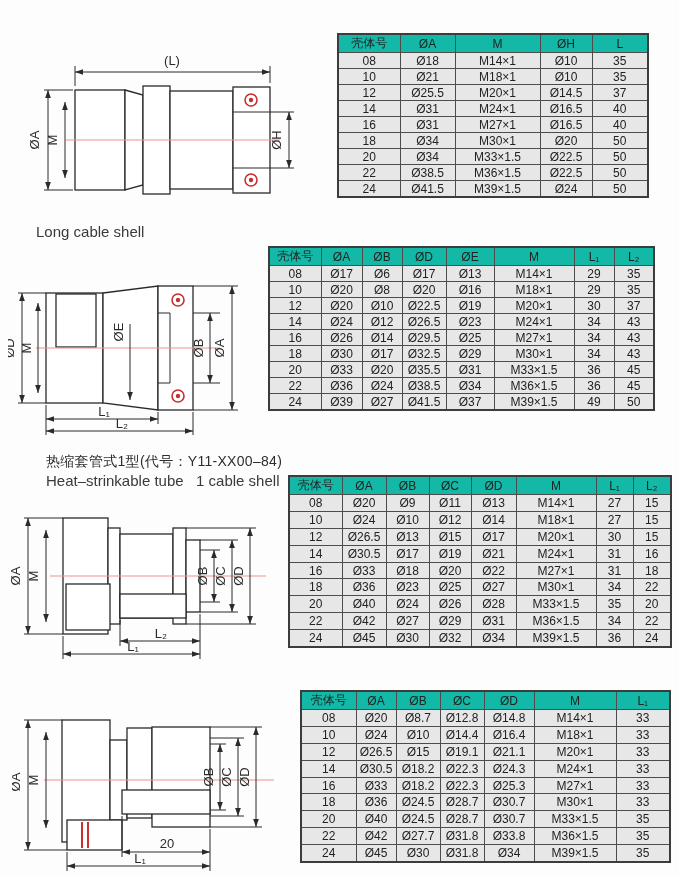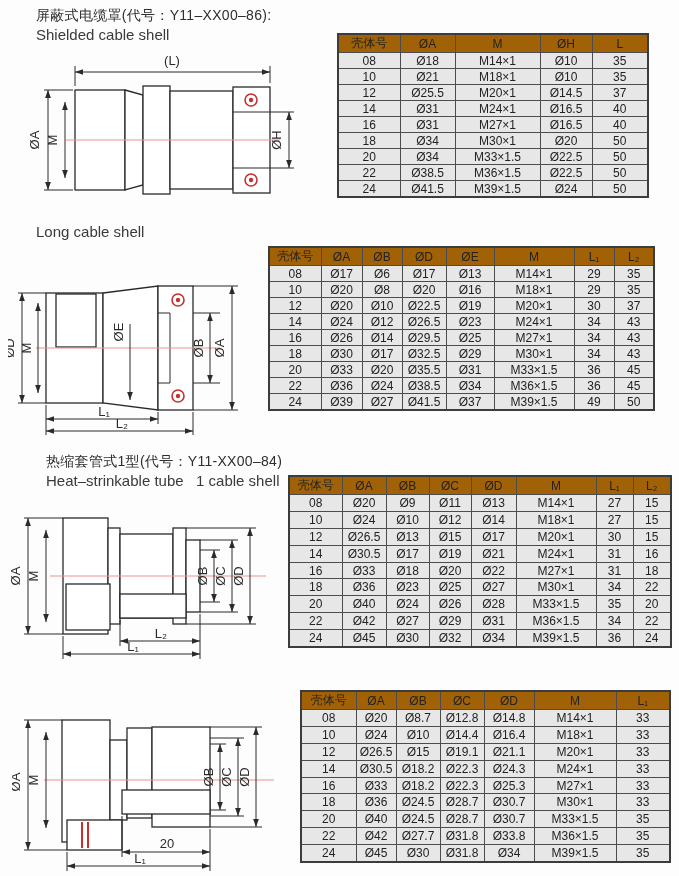--- a/index.html
+++ b/index.html
@@ -4,21 +4,21 @@
 <style>
   html,body{margin:0;padding:0;}
   body{background:#ffffff;font-family:"Liberation Sans","DejaVu Sans",sans-serif;}
   .page{position:relative;width:679px;height:876px;background:#fdfdfd;overflow:hidden;}
   .section-title{position:absolute;color:#2e2e2e;}
   .title-zh{font-size:14px;line-height:19px;letter-spacing:0.3px;}
   .title-en{font-size:15px;line-height:19px;white-space:pre;color:#3a3a3a;}
   table{border-collapse:collapse;position:absolute;table-layout:fixed;}
   th,td{border:1px solid #4c4c4c;text-align:center;padding:0;font-weight:normal;
         font-size:12px;color:#222;overflow:hidden;white-space:nowrap;}
-  th{background:#a16207;}
+  th{background:#14b8a6;}
   td{background:#e7e7e7;}
   table{border:2px solid #3c3c3c;}
   .t-r16 th,.t-r16 td{height:15px;}
   .t-r17 th,.t-r17 td{height:15.9px;}
   svg text{font-size:13px;fill:#2a2a2a;font-family:"Liberation Sans","DejaVu Sans",sans-serif;}
   .thin{stroke:#2a2a2a;stroke-width:1;fill:none;}
   .shape{stroke:#2a2a2a;stroke-width:1.3;fill:#ffffff;}
   .dim{stroke:#2a2a2a;stroke-width:1;fill:none;}
   .center{stroke:#f19091;stroke-width:1.2;}
 </style>
@@ -41,24 +41,20 @@
         <line x1="0" y1="7" x2="7" y2="0" stroke="#8a8a8a" stroke-width="0.8"></line>
       </pattern>
       <pattern id="xhatch" width="6" height="6" patternUnits="userSpaceOnUse">
         <rect width="6" height="6" fill="#f2f2f2"></rect>
         <line x1="0" y1="6" x2="6" y2="0" stroke="#8a8a8a" stroke-width="0.7"></line>
         <line x1="0" y1="0" x2="6" y2="6" stroke="#8a8a8a" stroke-width="0.7"></line>
       </pattern>
     </defs>
   </svg>
 
-  <div class="section-title" style="left:36px;top:6px;">
-    <div class="title-zh">屏蔽式电缆罩(代号：Y11–XX00–86):</div>
-    <div class="title-en">Shielded cable shell</div>
-  </div>
 
   <svg style="position:absolute;left:18px;top:50px;" width="290" height="155" viewBox="0 0 290 155">
 
     <g>
       <line class="thin" x1="57" y1="36" x2="57" y2="16"></line>
       <line class="thin" x1="252" y1="33" x2="252" y2="16"></line>
       <line class="dim" x1="57" y1="22" x2="252" y2="22" marker-start="url(#arr)" marker-end="url(#arr)"></line>
       <text x="154" y="15" text-anchor="middle">(L)</text>
     </g>
 

